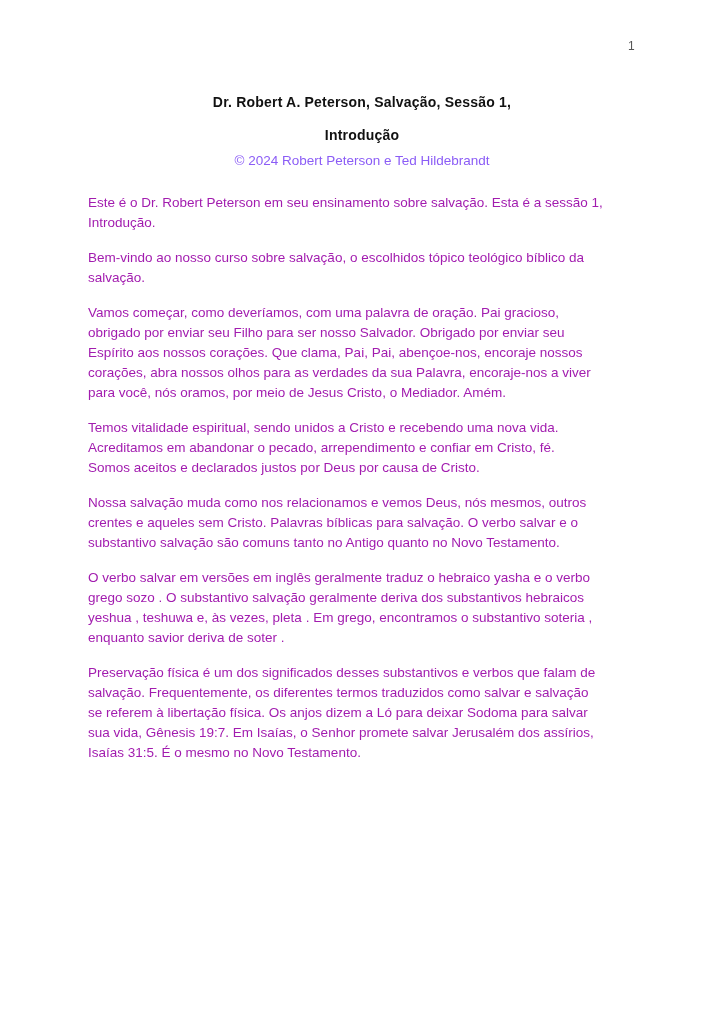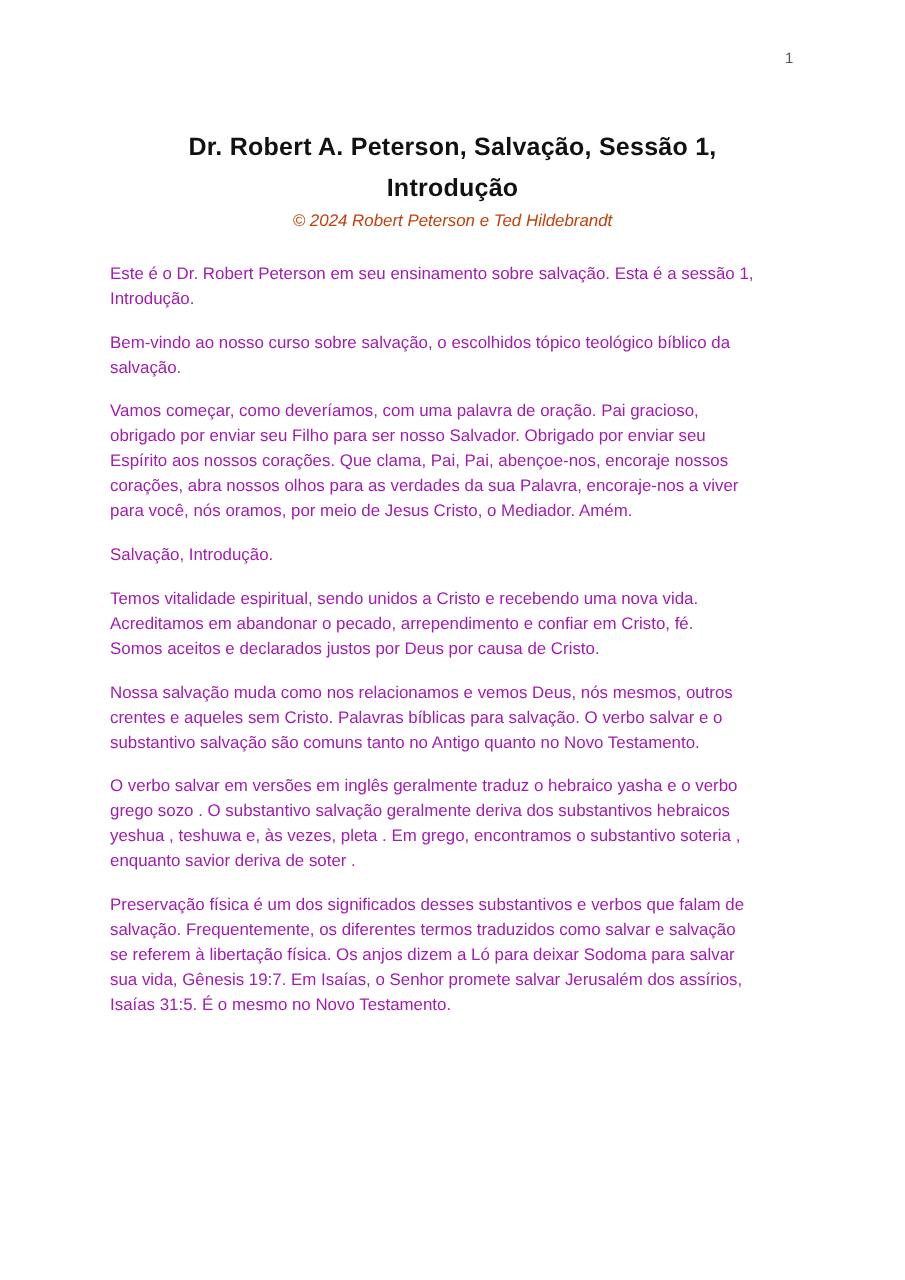--- a/index.html
+++ b/index.html
@@ -24,38 +24,37 @@
     color: #555555;
     line-height: 14px;
   }
   .content {
     position: absolute;
     left: 88px;
     top: 86px;
     width: 560px;
   }
   .doc-title {
-    margin: 16px 0 0 0;
+    margin: 0 0 0 0;
     width: 548px;
-    font-size: 20px;
+    font-size: 14px;
     font-weight: bold;
     line-height: 33px;
     text-align: center;
     white-space: pre-line;
     color: #111111;
     letter-spacing: 0.2px;
   }
   .copyright {
     width: 548px;
     margin: 0 0 23px 0;
     font-size: 13.5px;
     line-height: 18px;
     text-align: center;
-    color: #c2410c;
-    font-style: italic;
+    color: #8b5cf6;
   }
   .body-text p {
     margin: 0 0 15px 0;
     font-size: 13.5px;
     line-height: 20px;
     white-space: pre-line;
     color: #a21caf;
   }
 </style>
 </head>
@@ -73,21 +72,20 @@
     <div class="body-text">
       <p>Este é o Dr. Robert Peterson em seu ensinamento sobre salvação. Esta é a sessão 1,
 Introdução.</p>
       <p>Bem-vindo ao nosso curso sobre salvação, o escolhidos tópico teológico bíblico da
 salvação.</p>
       <p>Vamos começar, como deveríamos, com uma palavra de oração. Pai gracioso,
 obrigado por enviar seu Filho para ser nosso Salvador. Obrigado por enviar seu
 Espírito aos nossos corações. Que clama, Pai, Pai, abençoe-nos, encoraje nossos
 corações, abra nossos olhos para as verdades da sua Palavra, encoraje-nos a viver
 para você, nós oramos, por meio de Jesus Cristo, o Mediador. Amém.</p>
-      <p>Salvação, Introdução.</p>
       <p>Temos vitalidade espiritual, sendo unidos a Cristo e recebendo uma nova vida.
 Acreditamos em abandonar o pecado, arrependimento e confiar em Cristo, fé.
 Somos aceitos e declarados justos por Deus por causa de Cristo.</p>
       <p>Nossa salvação muda como nos relacionamos e vemos Deus, nós mesmos, outros
 crentes e aqueles sem Cristo. Palavras bíblicas para salvação. O verbo salvar e o
 substantivo salvação são comuns tanto no Antigo quanto no Novo Testamento.</p>
       <p>O verbo salvar em versões em inglês geralmente traduz o hebraico yasha e o verbo
 grego sozo . O substantivo salvação geralmente deriva dos substantivos hebraicos
 yeshua , teshuwa e, às vezes, pleta . Em grego, encontramos o substantivo soteria ,
 enquanto savior deriva de soter .</p>

